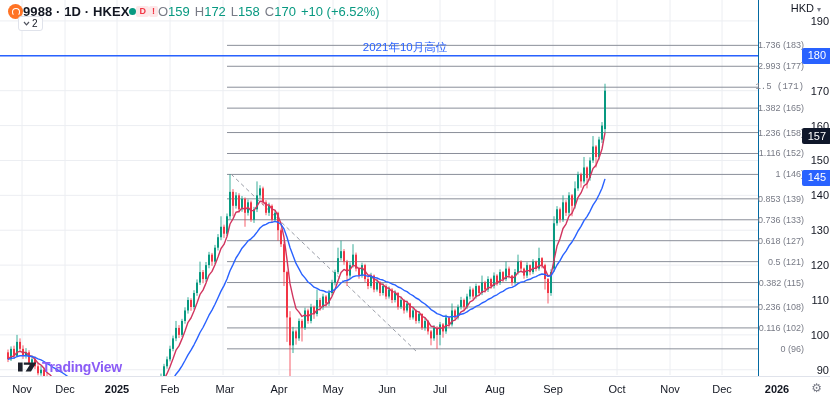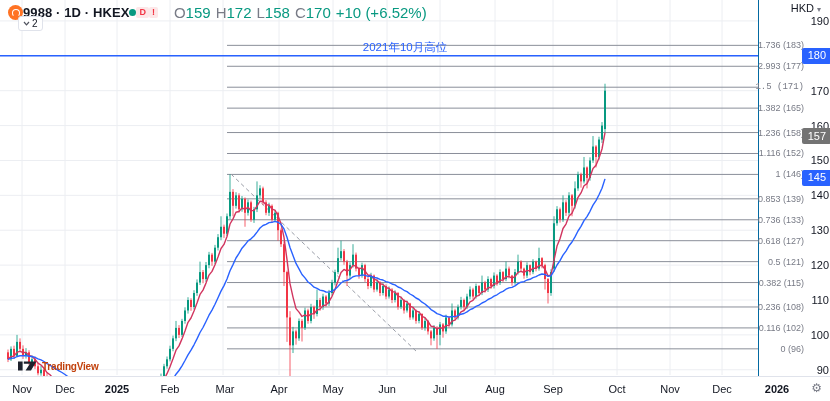--- a/index.html
+++ b/index.html
@@ -9,29 +9,29 @@
   #chart-svg{position:absolute;left:0;top:0;overflow:hidden;display:block;}
   
   #legend{position:absolute;left:8px;top:4px;z-index:30;display:flex;align-items:center;}
   .sym-logo{width:15px;height:15px;border-radius:50%;background:#ff7324;position:relative;flex:0 0 auto;}
   .sym-logo:after{content:"";position:absolute;left:3.5px;top:3.5px;width:8px;height:8px;border-radius:50%;
        border:1.6px solid #fff;border-bottom-color:transparent;box-sizing:border-box;}
   .sym-title{font-size:13px;font-weight:700;letter-spacing:.1px;}
   .badge-dot{width:7px;height:7px;border-radius:50%;background:#089981;}
   .badge{font-size:9px;font-weight:700;color:#f23645;background:rgba(242,54,69,.12);
        border-radius:2px;padding:1px 3px;line-height:1;}
-  .ohlc{font-size:15px;margin-left:16px;display:flex;gap:5px;white-space:nowrap;}
+  .ohlc{font-size:13px;margin-left:0;display:flex;gap:5px;white-space:nowrap;}
   .ohlc .lb{color:#787b86;}
   .ohlc .val{color:#089981;}
   #collapse-chip{position:absolute;left:18px;top:16px;z-index:30;display:flex;align-items:center;gap:2px;
        border:1px solid #e0e3eb;background:#fff;border-radius:3px;padding:0 4px;height:13px;
        font-size:10px;color:#131722;cursor:pointer;}
   
   #watermark{position:absolute;left:18px;top:359px;z-index:5;display:flex;align-items:center;gap:5px;}
-  #watermark .wm-text{font-size:10px;font-weight:700;color:#c2410c;letter-spacing:-.2px;}
+  #watermark .wm-text{font-size:14px;font-weight:700;color:#8b5cf6;letter-spacing:-.2px;}
   
   #price-axis{position:absolute;left:758px;top:0;width:72px;height:376px;border-left:1px solid #0369a1;background:#fff;}
   #currency-btn{position:absolute;right:8px;top:2px;font-size:11px;color:#131722;z-index:6;background:#fff;
        padding:0 2px;cursor:pointer;}
   #currency-btn .caret{font-size:8px;color:#787b86;}
   .ptick{position:absolute;right:2px;transform:translateY(-50%);font-size:11px;color:#131722;}
   .fib-axis-label{position:absolute;right:27px;transform:translateY(-50%);font-size:9px;color:#787b86;white-space:nowrap;}
   .plabel{position:absolute;right:0;transform:translateY(-50%);font-size:11px;color:#fff;
        padding:1.5px 5px 1.5px 6px;border-radius:2px;line-height:1.2;}
   
@@ -551,21 +551,21 @@
         <div class="fib-axis-label" style="top: 174.419px;">1 (146)</div>
         <div class="fib-axis-label" style="top: 198.837px;">0.853 (139)</div>
         <div class="fib-axis-label" style="top: 219.767px;">0.736 (133)</div>
         <div class="fib-axis-label" style="top: 240.698px;">0.618 (127)</div>
         <div class="fib-axis-label" style="top: 261.628px;">0.5 (121)</div>
         <div class="fib-axis-label" style="top: 282.558px;">0.382 (115)</div>
         <div class="fib-axis-label" style="top: 306.977px;">0.236 (108)</div>
         <div class="fib-axis-label" style="top: 327.907px;">0.116 (102)</div>
         <div class="fib-axis-label" style="top: 348.837px;">0 (96)</div>
         <div class="plabel" style="top: 55.814px; background: rgb(41, 98, 255);">180</div>
-        <div class="plabel" style="top: 136.047px; background: #737373;">157</div>
+        <div class="plabel" style="top: 136.047px; background: #0f172a;">157</div>
         <div class="plabel" style="top: 177.907px; background: rgb(41, 98, 255);">145</div>
       </div>
   </div>
 
   <div id="time-axis">
     <div id="time-ticks">
         <div class="ttick" style="left: 22px;">Nov</div>
         <div class="ttick" style="left: 65px;">Dec</div>
         <div class="ttick bold" style="left: 117px;">2025</div>
         <div class="ttick" style="left: 170px;">Feb</div>

